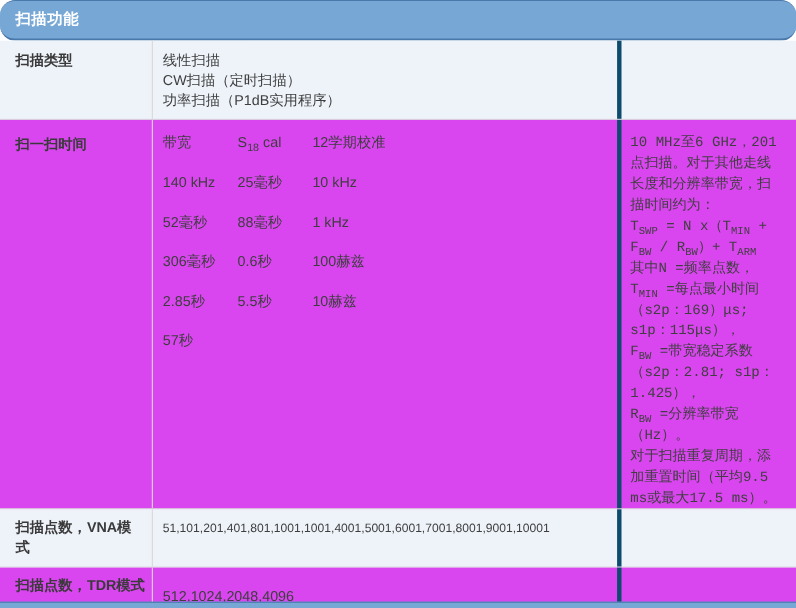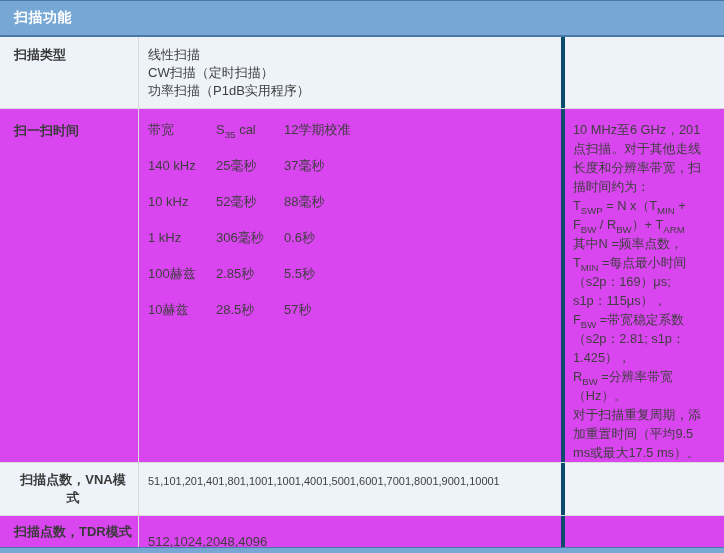--- a/index.html
+++ b/index.html
@@ -4,48 +4,48 @@
 <style>
   html,body { margin:0; padding:0; background:#fff; }
   .page {
     position:relative; width:724px; height:553px; overflow:hidden;
     background:#fff; font-family:"Liberation Sans", sans-serif; color:#3e3e3e;
   }
   
   .section-bar {
     height:37px; box-sizing:border-box; background:#77a8d5;
     border-top:1px solid #4a78ab; border-bottom:2px solid #4a78ab;
-    display:flex; align-items:center;
+    display:flex; align-items:center;border-radius:14px;
   }
   .section-bar .title {
     color:#ffffff; font-weight:bold; font-size:14px; padding-left:14px; letter-spacing:0.5px;
   }
   
   .spec-table { width:724px; }
   .t-row { display:flex; box-sizing:border-box; border-bottom:1px solid #d9d9d9; background:#d946ef; }
   .t-row.stripe { background:#eef3fa; }
   .c-label {
     flex:none; width:139px; box-sizing:border-box; border-right:1px solid #d9d9d9;
     padding:9px 6px 8px 14px; font-weight:bold; font-size:13px; line-height:18px;
     color:#3a3a3a; white-space:pre-line;
   }
   .c-value {
     flex:1; box-sizing:border-box; border-right:4px solid #0c4a6e;
     padding:9px 8px 8px 9px; font-size:13px; line-height:18px; white-space:pre-line;
   }
   .c-note {
     flex:none; width:159px; box-sizing:border-box;
-    padding:11px 4px 0 8px; font-size:12.8px; line-height:19px; color:#3f3f3f;
+    padding:11px 4px 0 8px; font-size:12.8px; line-height:19px; color:#3f3f3f;font-family:Liberation Mono, monospace;
   }
   #row-types { min-height:70px; }
   #row-sweep { min-height:353px; }
   #row-sweep .c-label { padding-top:13px; }
   #row-sweep .c-value { padding:13px 0 0 9px; white-space:normal; }
   #row-vna  { min-height:51px; }
-  #row-vna .c-label { padding-top:8px;text-align:center; }
+  #row-vna .c-label { padding-top:8px; }
   #row-tdr  { min-height:32px; }
   #row-tdr .c-label { padding-top:7px; padding-bottom:6px; }
   #row-tdr .c-value { padding-top:17px; padding-bottom:6px; }
   .nums { white-space:nowrap; font-size:11px; letter-spacing:0; }
   
   .sweep { display:grid; grid-template-columns:68px 68px auto; grid-auto-rows:36px; font-size:13px; }
   .sweep .cell { line-height:16px; }
   sub { font-size:0.75em; line-height:0; }
   
   .next-bar {
@@ -70,41 +70,39 @@
 CW扫描（定时扫描）
 功率扫描（P1dB实用程序）</div>
       <div class="c-note"></div>
     </div>
 
     <div class="t-row" id="row-sweep">
       <div class="c-label">扫一扫时间</div>
       <div class="c-value">
         <div class="sweep">
           <div class="cell">带宽</div>
-          <div class="cell">S<sub>35</sub> cal</div>
+          <div class="cell">S<sub>18</sub> cal</div>
           <div class="cell">12学期校准</div>
 
           <div class="cell">140 kHz</div>
           <div class="cell">25毫秒</div>
-          <div class="cell">37毫秒</div>
 
           <div class="cell">10 kHz</div>
           <div class="cell">52毫秒</div>
           <div class="cell">88毫秒</div>
 
           <div class="cell">1 kHz</div>
           <div class="cell">306毫秒</div>
           <div class="cell">0.6秒</div>
 
           <div class="cell">100赫兹</div>
           <div class="cell">2.85秒</div>
           <div class="cell">5.5秒</div>
 
           <div class="cell">10赫兹</div>
-          <div class="cell">28.5秒</div>
           <div class="cell">57秒</div>
         </div>
       </div>
       <div class="c-note">10 MHz至6 GHz，201<br>点扫描。对于其他走线<br>长度和分辨率带宽，扫<br>描时间约为：<br>T<sub>SWP</sub> = N x（T<sub>MIN</sub> +<br>F<sub>BW</sub> / R<sub>BW</sub>）+ T<sub>ARM</sub><br>其中N =频率点数，<br>T<sub>MIN</sub> =每点最小时间<br>（s2p：169）μs;<br>s1p：115μs），<br>F<sub>BW</sub> =带宽稳定系数<br>（s2p：2.81; s1p：<br>1.425），<br>R<sub>BW</sub> =分辨率带宽<br>（Hz）。<br>对于扫描重复周期，添<br>加重置时间（平均9.5<br>ms或最大17.5 ms）。</div>
     </div>
 
     <div class="t-row stripe" id="row-vna">
       <div class="c-label">扫描点数，VNA模
 式</div>
       <div class="c-value nums">51,101,201,401,801,1001,1001,4001,5001,6001,7001,8001,9001,10001</div>

